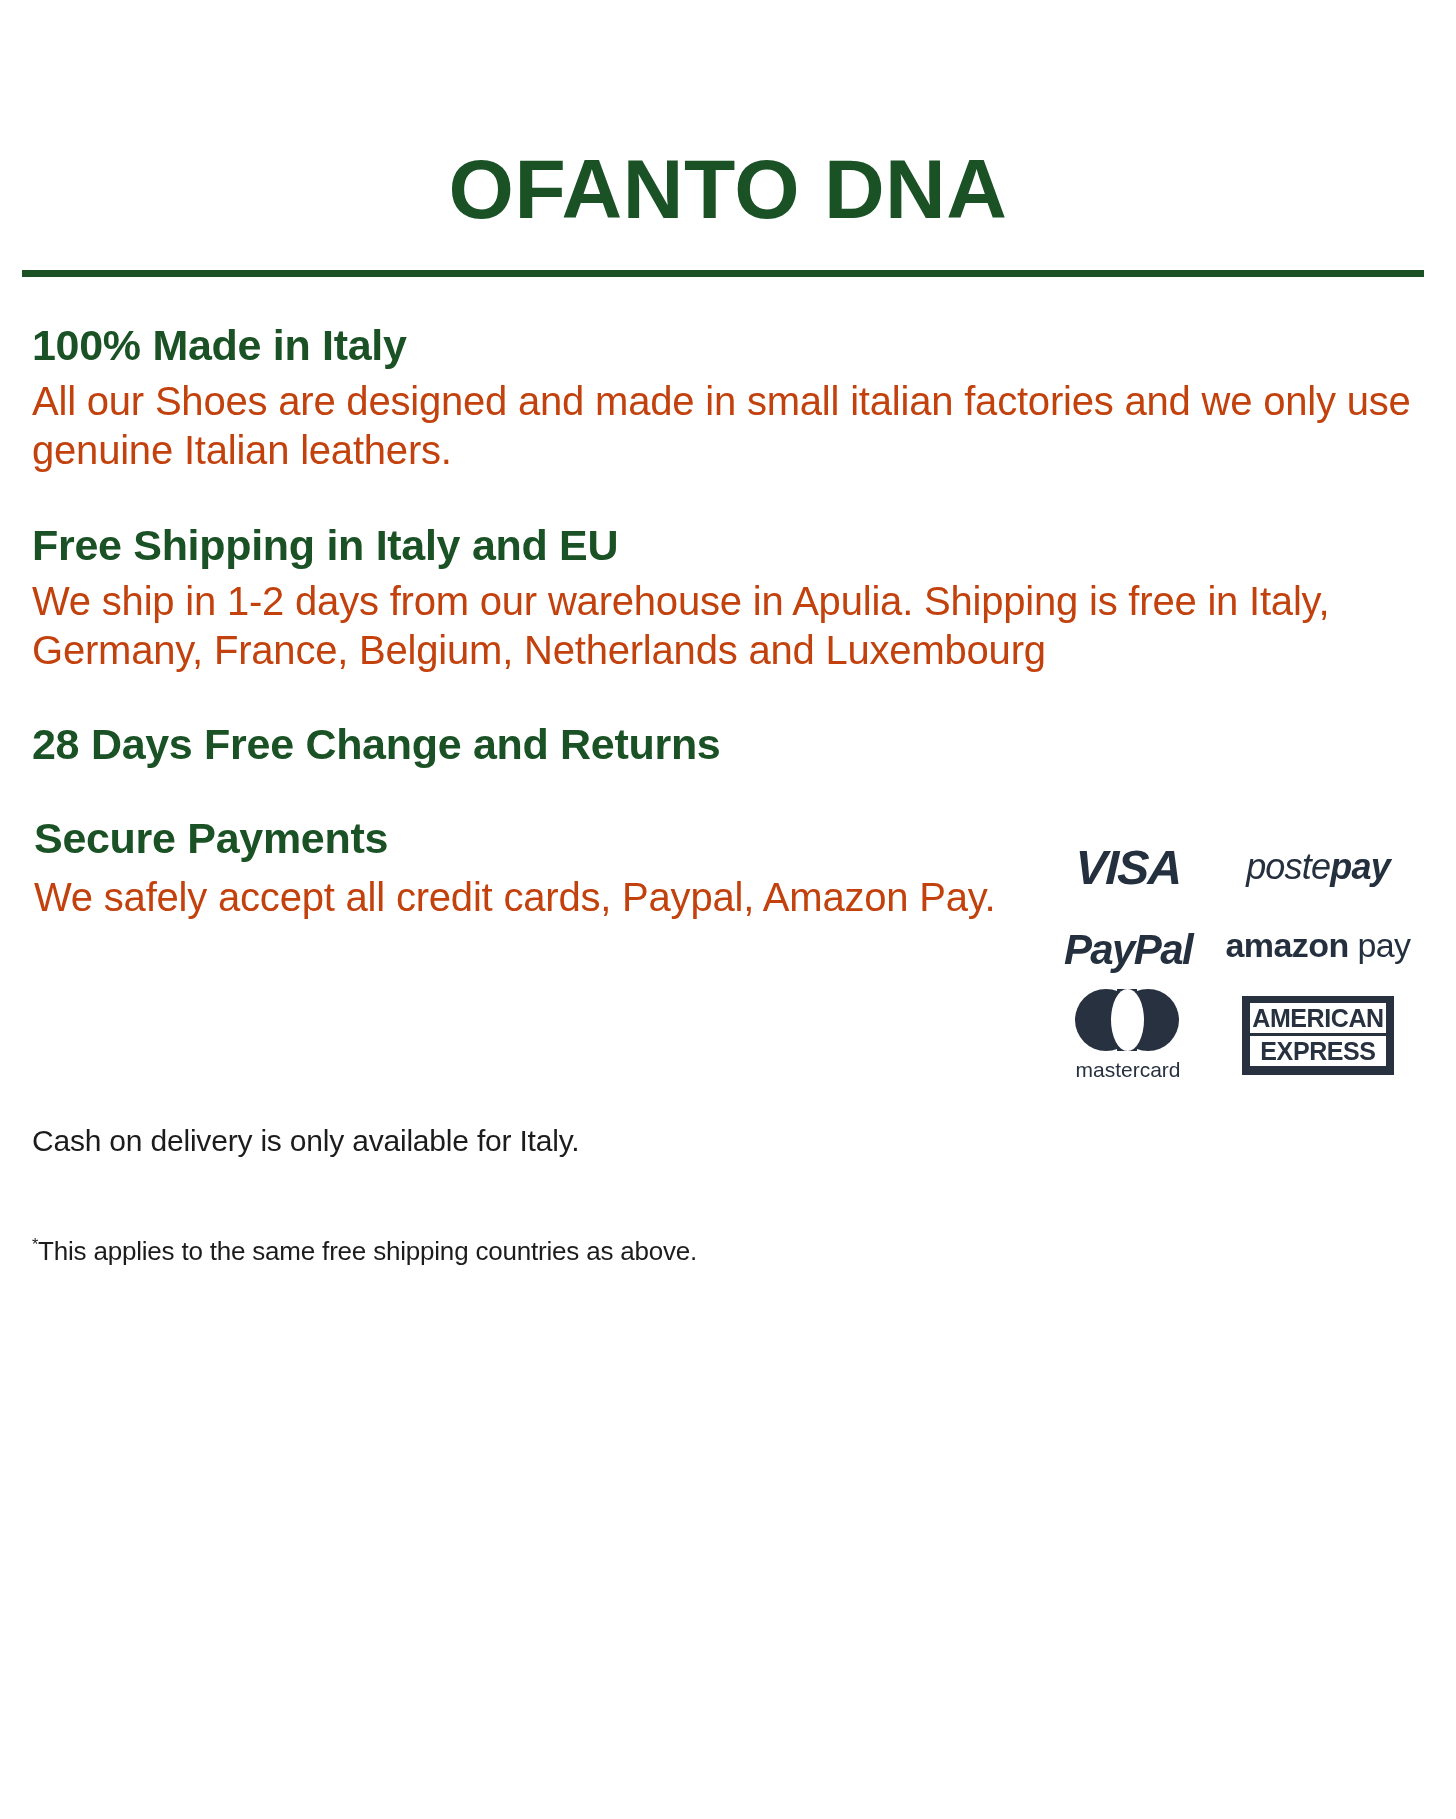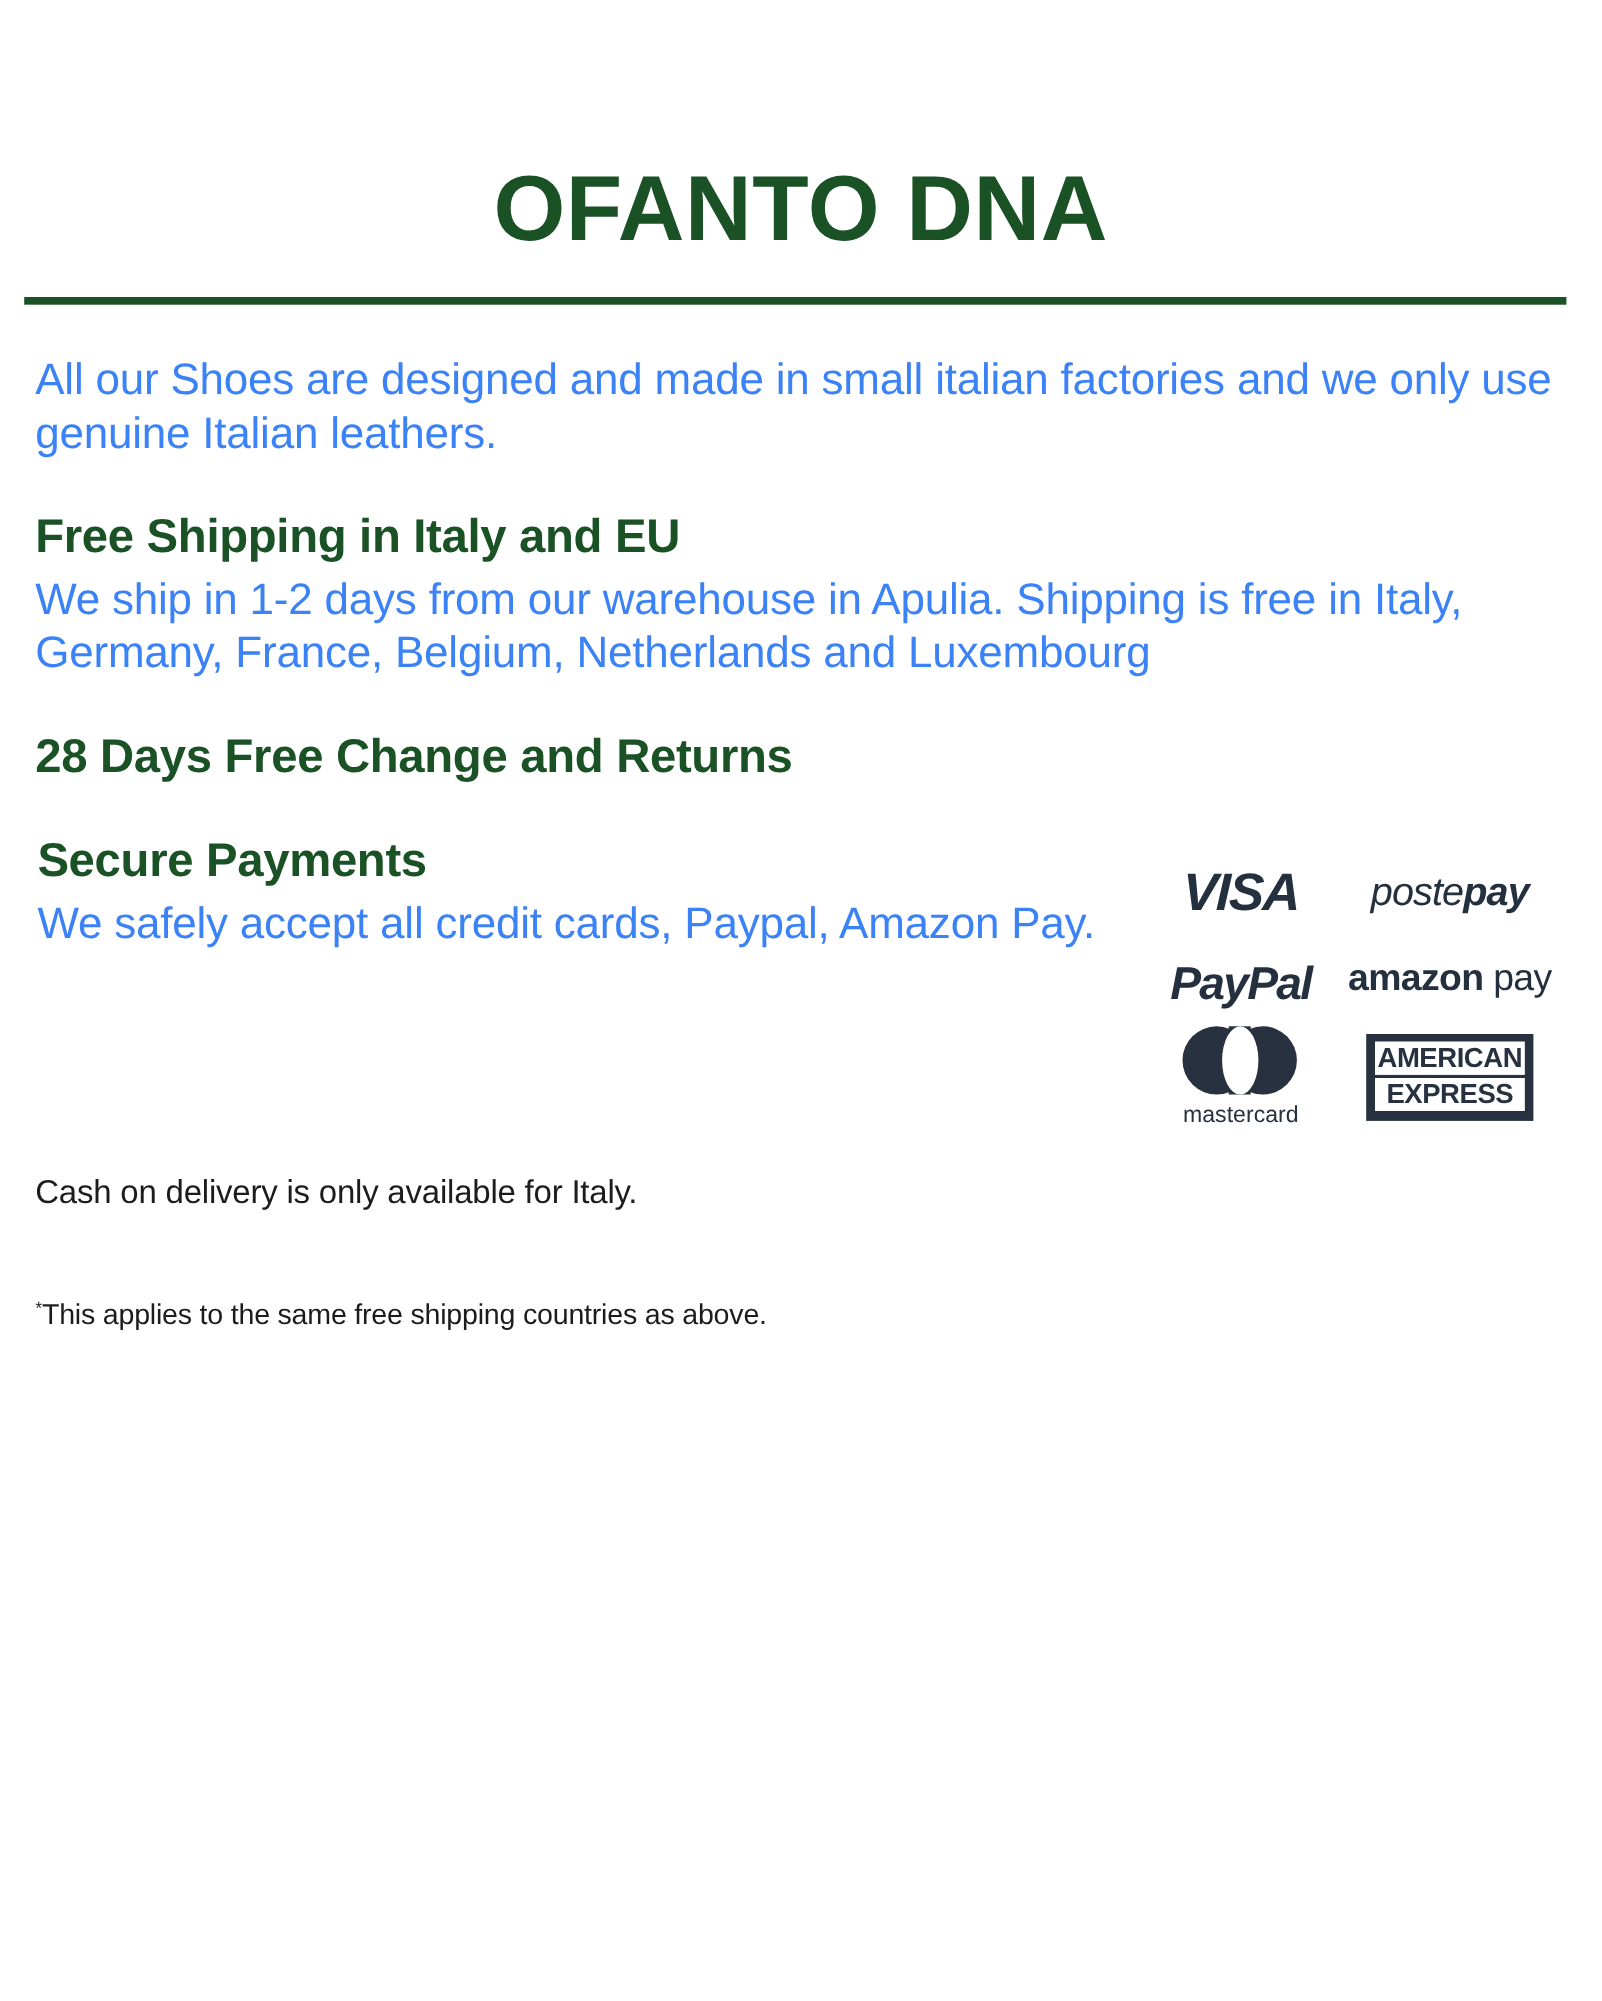--- a/index.html
+++ b/index.html
@@ -66,21 +66,21 @@
     color: #1a5226;
     margin: 0 0 8px 2px;
     letter-spacing: -0.3px;
   }
 
   .section-body {
     font-family: "Liberation Sans", sans-serif;
     font-weight: 400;
     font-size: 40px;
     line-height: 1.22;
-    color: #3b82f6;
+    color: #c2410c;
     margin: 0 0 0 2px;
     max-width: 1390px;
     letter-spacing: -0.2px;
   }
   .section-body sup {
     font-size: 0.55em;
     vertical-align: super;
     line-height: 0;
   }
 
@@ -264,20 +264,21 @@
 
   <div class="title-block">
     <h1 class="brand-title">OFANTO DNA</h1>
   </div>
 
   <div class="divider"></div>
 
   <div class="content">
 
     <div class="section">
+      <h2 class="section-heading">100% Made in Italy</h2>
       <p class="section-body">All our Shoes are designed and made in small italian factories and we only use genuine Italian leathers.</p>
     </div>
 
     <div class="section">
       <h2 class="section-heading">Free Shipping in Italy and EU</h2>
       <p class="section-body">We ship in 1-2 days from our warehouse in Apulia. Shipping is free in Italy, Germany, France, Belgium, Netherlands and Luxembourg</p>
     </div>
 
     <div class="section">
       <h2 class="section-heading">28 Days Free Change and Returns</h2>

